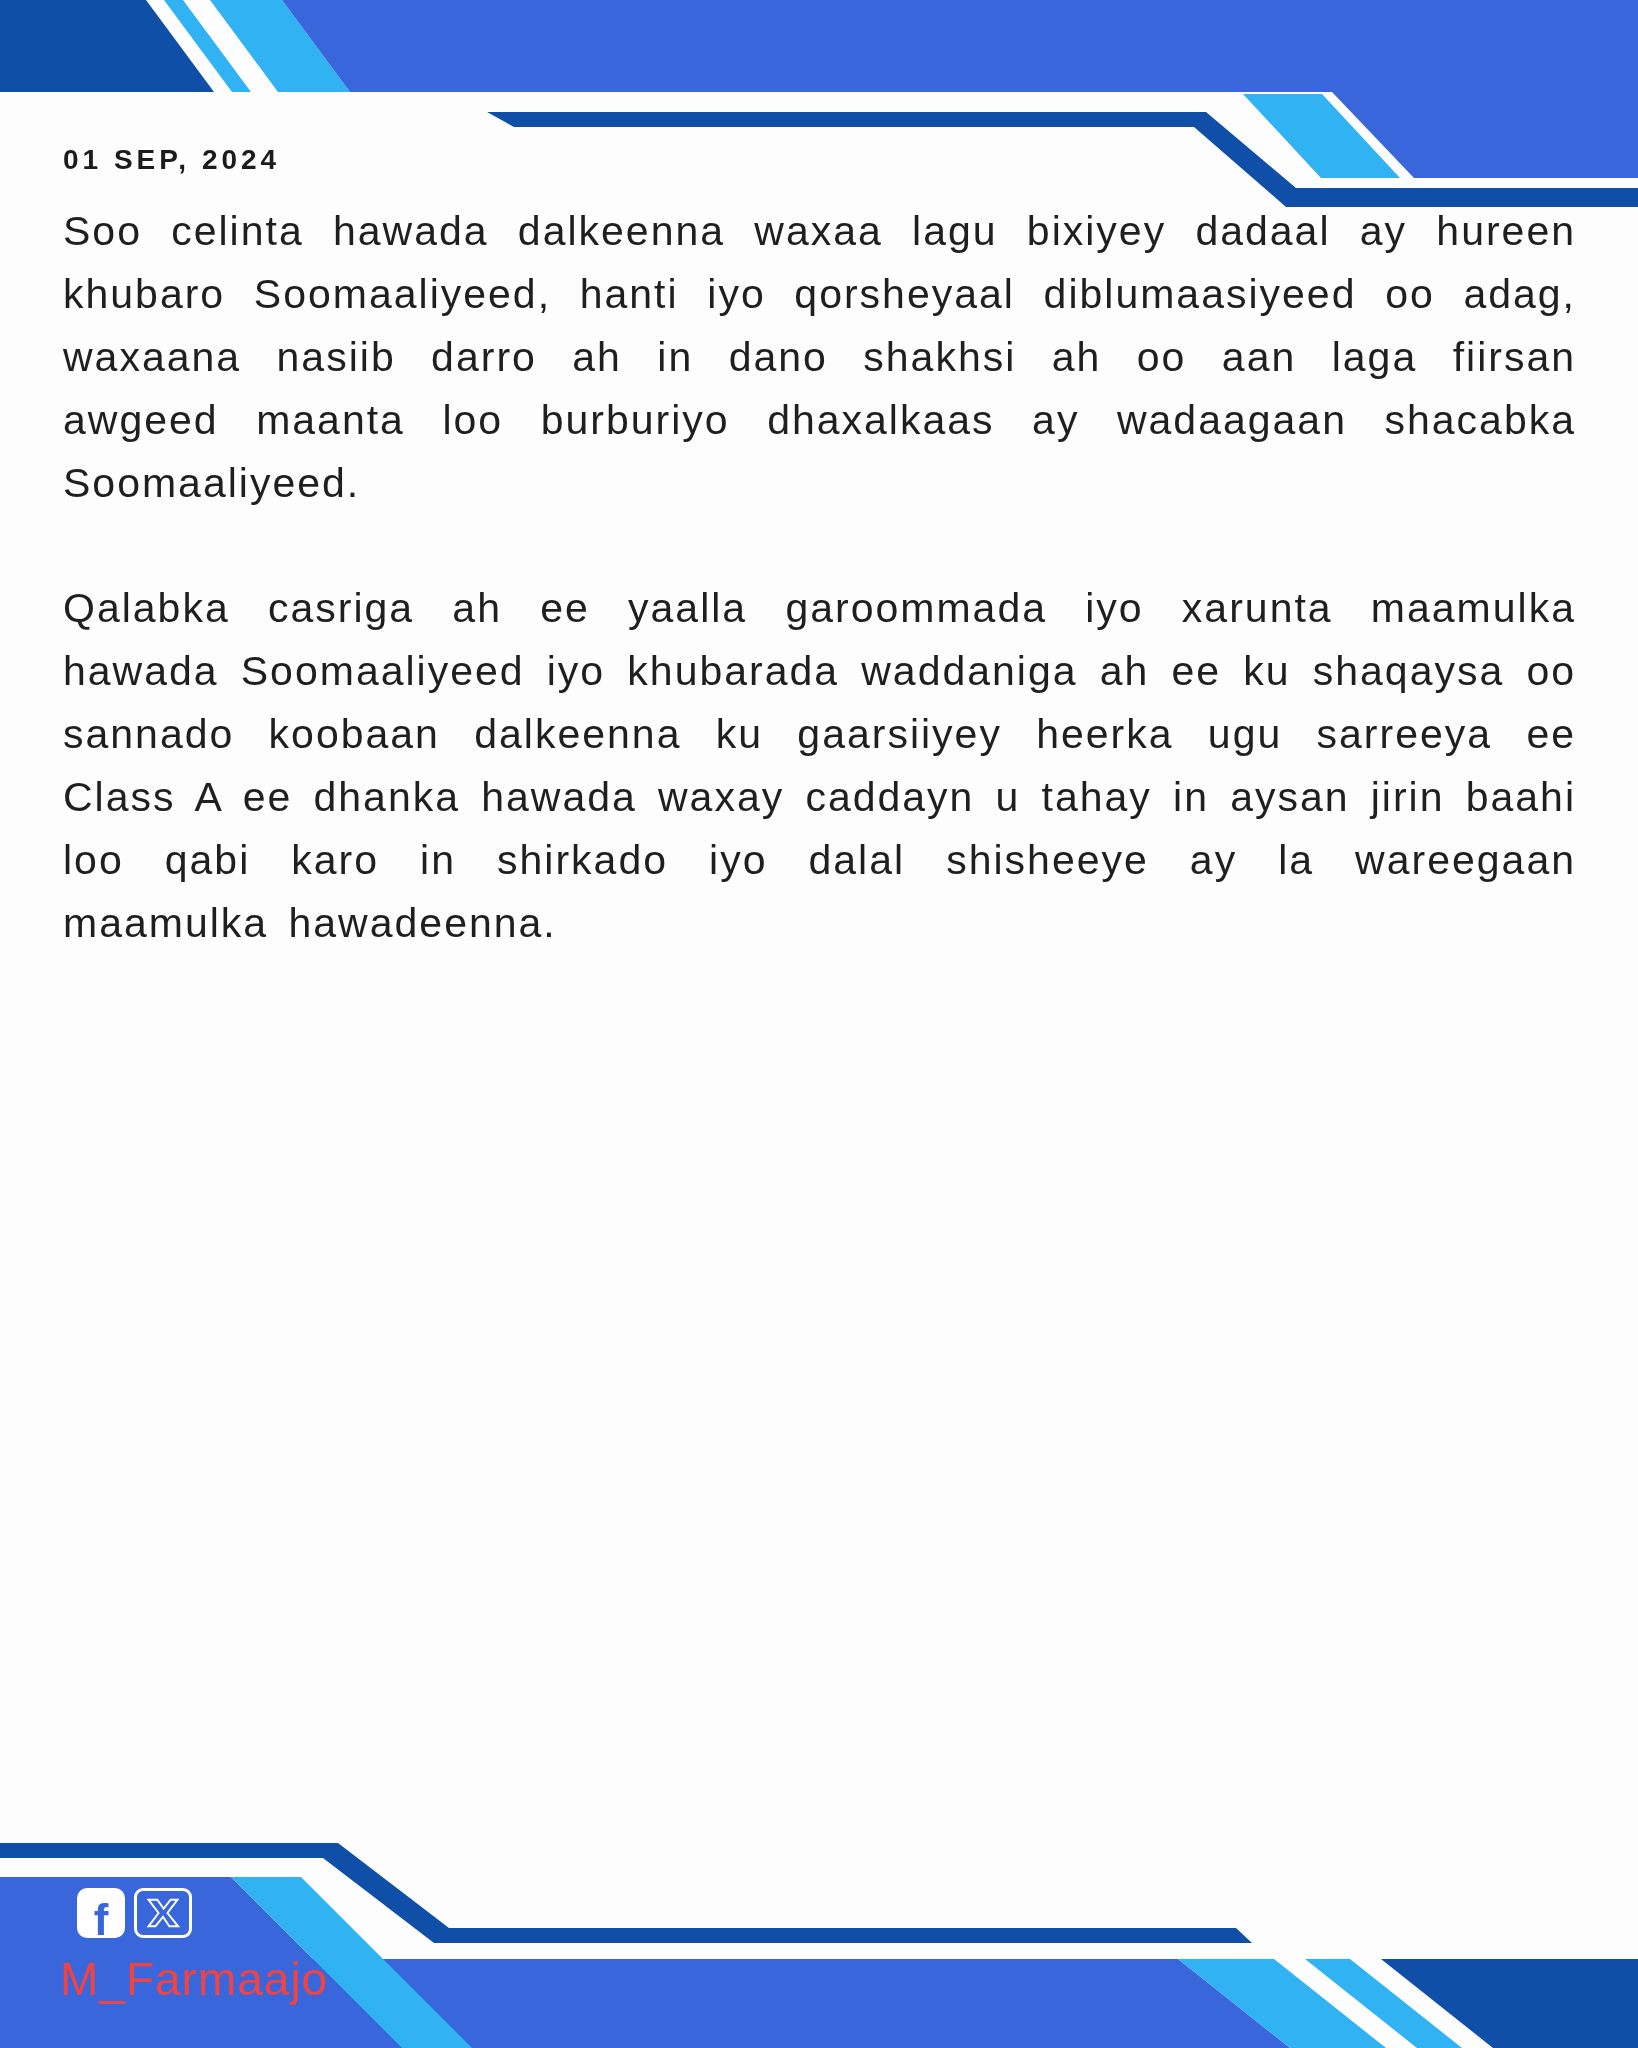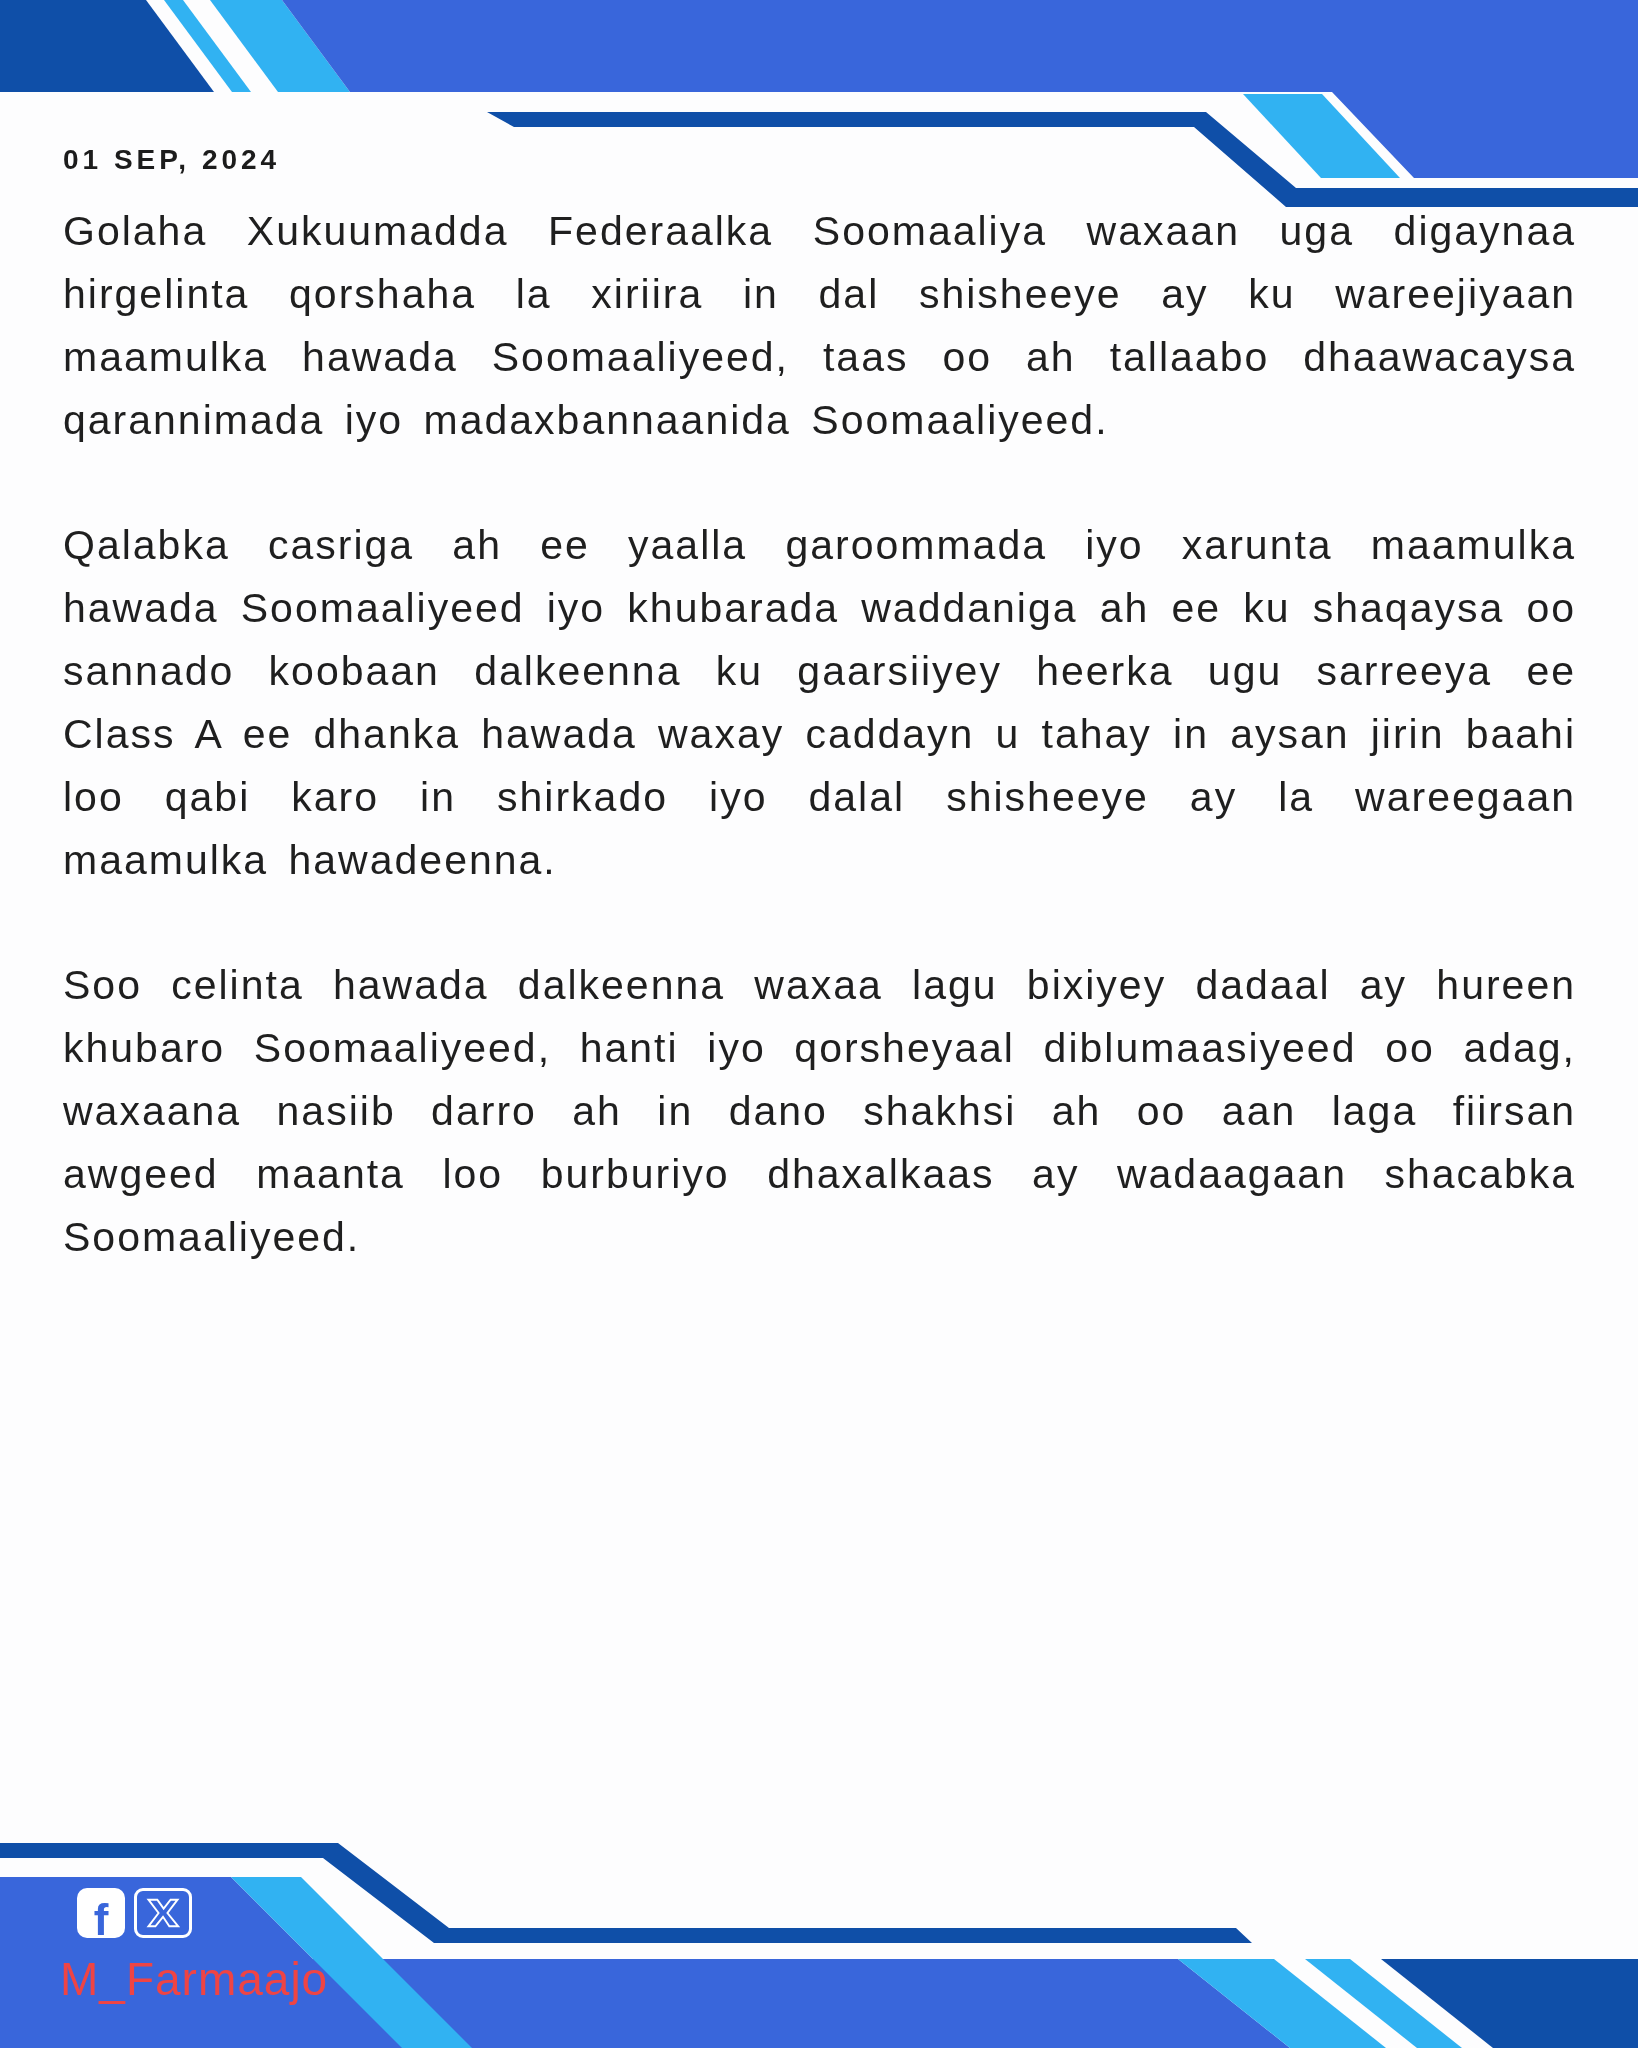--- a/index.html
+++ b/index.html
@@ -70,23 +70,22 @@
     <polygon class="c-light" points="1305,1959 1350,1959 1462,2048 1417,2048"></polygon>
     <polygon class="c-dark" points="1381,1959 1638,1959 1638,2048 1493,2048"></polygon>
     <polygon class="c-mid" points="0,1877 231,1877 402,2048 0,2048"></polygon>
     <polygon class="c-light" points="231,1877 301,1877 472,2048 402,2048"></polygon>
     <polygon class="c-dark" points="0,1843 338,1843 449,1928 1236,1928 1252,1943 434,1943 323,1858 0,1858"></polygon>
   </svg>
 
   <div class="date">01 SEP, 2024</div>
 
   <div class="content">
-    <p>Golaha Xukuumadda Federaalka Soomaaliya waxaan uga digaynaa hirgelinta qorshaha la xiriira in dal shisheeye ay ku wareejiyaan maamulka hawada Soomaaliyeed, taas oo ah tallaabo dhaawacaysa qarannimada iyo madaxbannaanida Soomaaliyeed.</p>
+    <p>Soo celinta hawada dalkeenna waxaa lagu bixiyey dadaal ay hureen khubaro Soomaaliyeed, hanti iyo qorsheyaal diblumaasiyeed oo adag, waxaana nasiib darro ah in dano shakhsi ah oo aan laga fiirsan awgeed maanta loo burburiyo dhaxalkaas ay wadaagaan shacabka Soomaaliyeed.</p>
     <p>Qalabka casriga ah ee yaalla garoommada iyo xarunta maamulka hawada Soomaaliyeed iyo khubarada waddaniga ah ee ku shaqaysa oo sannado koobaan dalkeenna ku gaarsiiyey heerka ugu sarreeya ee Class A ee dhanka hawada waxay caddayn u tahay in aysan jirin baahi loo qabi karo in shirkado iyo dalal shisheeye ay la wareegaan maamulka hawadeenna.</p>
-    <p>Soo celinta hawada dalkeenna waxaa lagu bixiyey dadaal ay hureen khubaro Soomaaliyeed, hanti iyo qorsheyaal diblumaasiyeed oo adag, waxaana nasiib darro ah in dano shakhsi ah oo aan laga fiirsan awgeed maanta loo burburiyo dhaxalkaas ay wadaagaan shacabka Soomaaliyeed.</p>
   </div>
 
   <div class="fb-btn">
     <span>f</span>
   </div>
 
   <div class="x-btn">
     <svg width="38" height="32" viewBox="0 0 60 50" xmlns="http://www.w3.org/2000/svg">
       <path d="M7 4 L21 4 L31 18 L42 4 L53 4 L37 25 L54 46 L40 46 L30 31 L18 46 L7 46 L23 25 Z" fill="none" stroke="#ffffff" stroke-width="3" stroke-linejoin="miter"></path>
     </svg>

